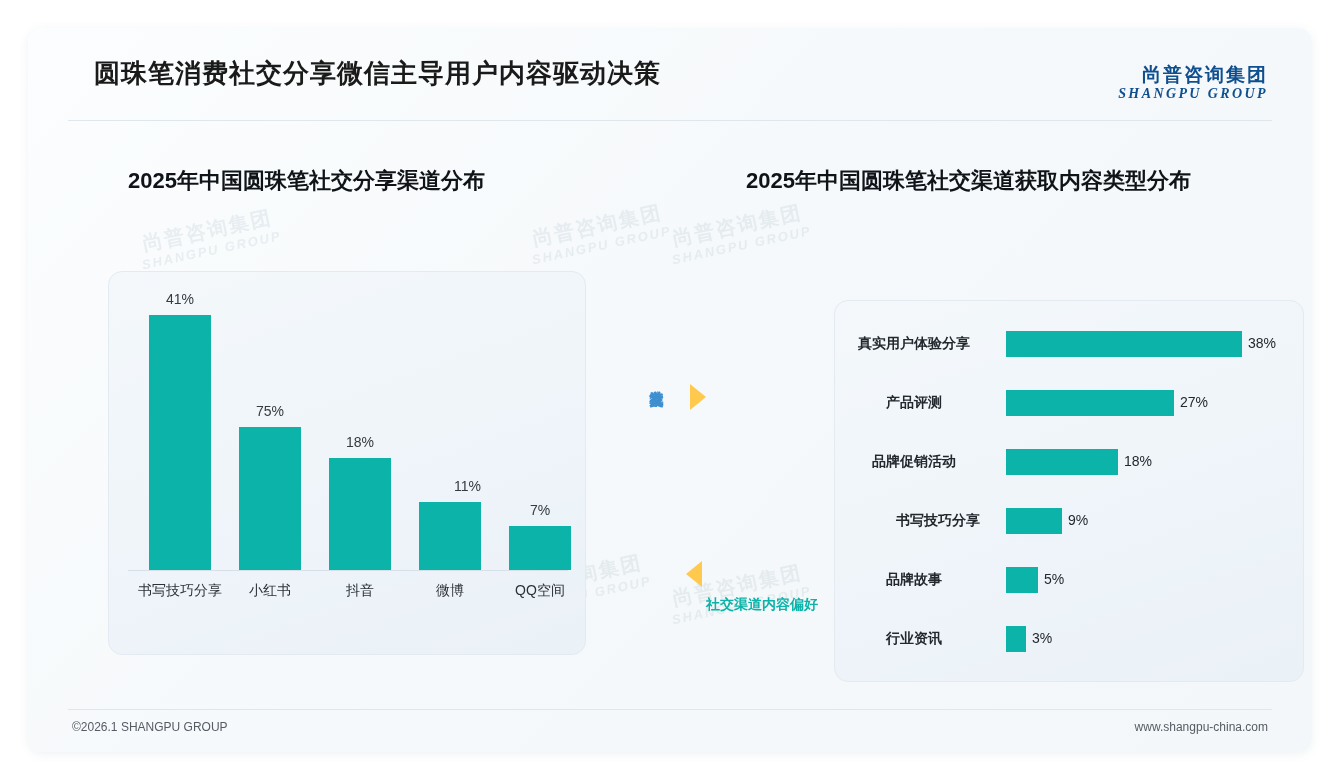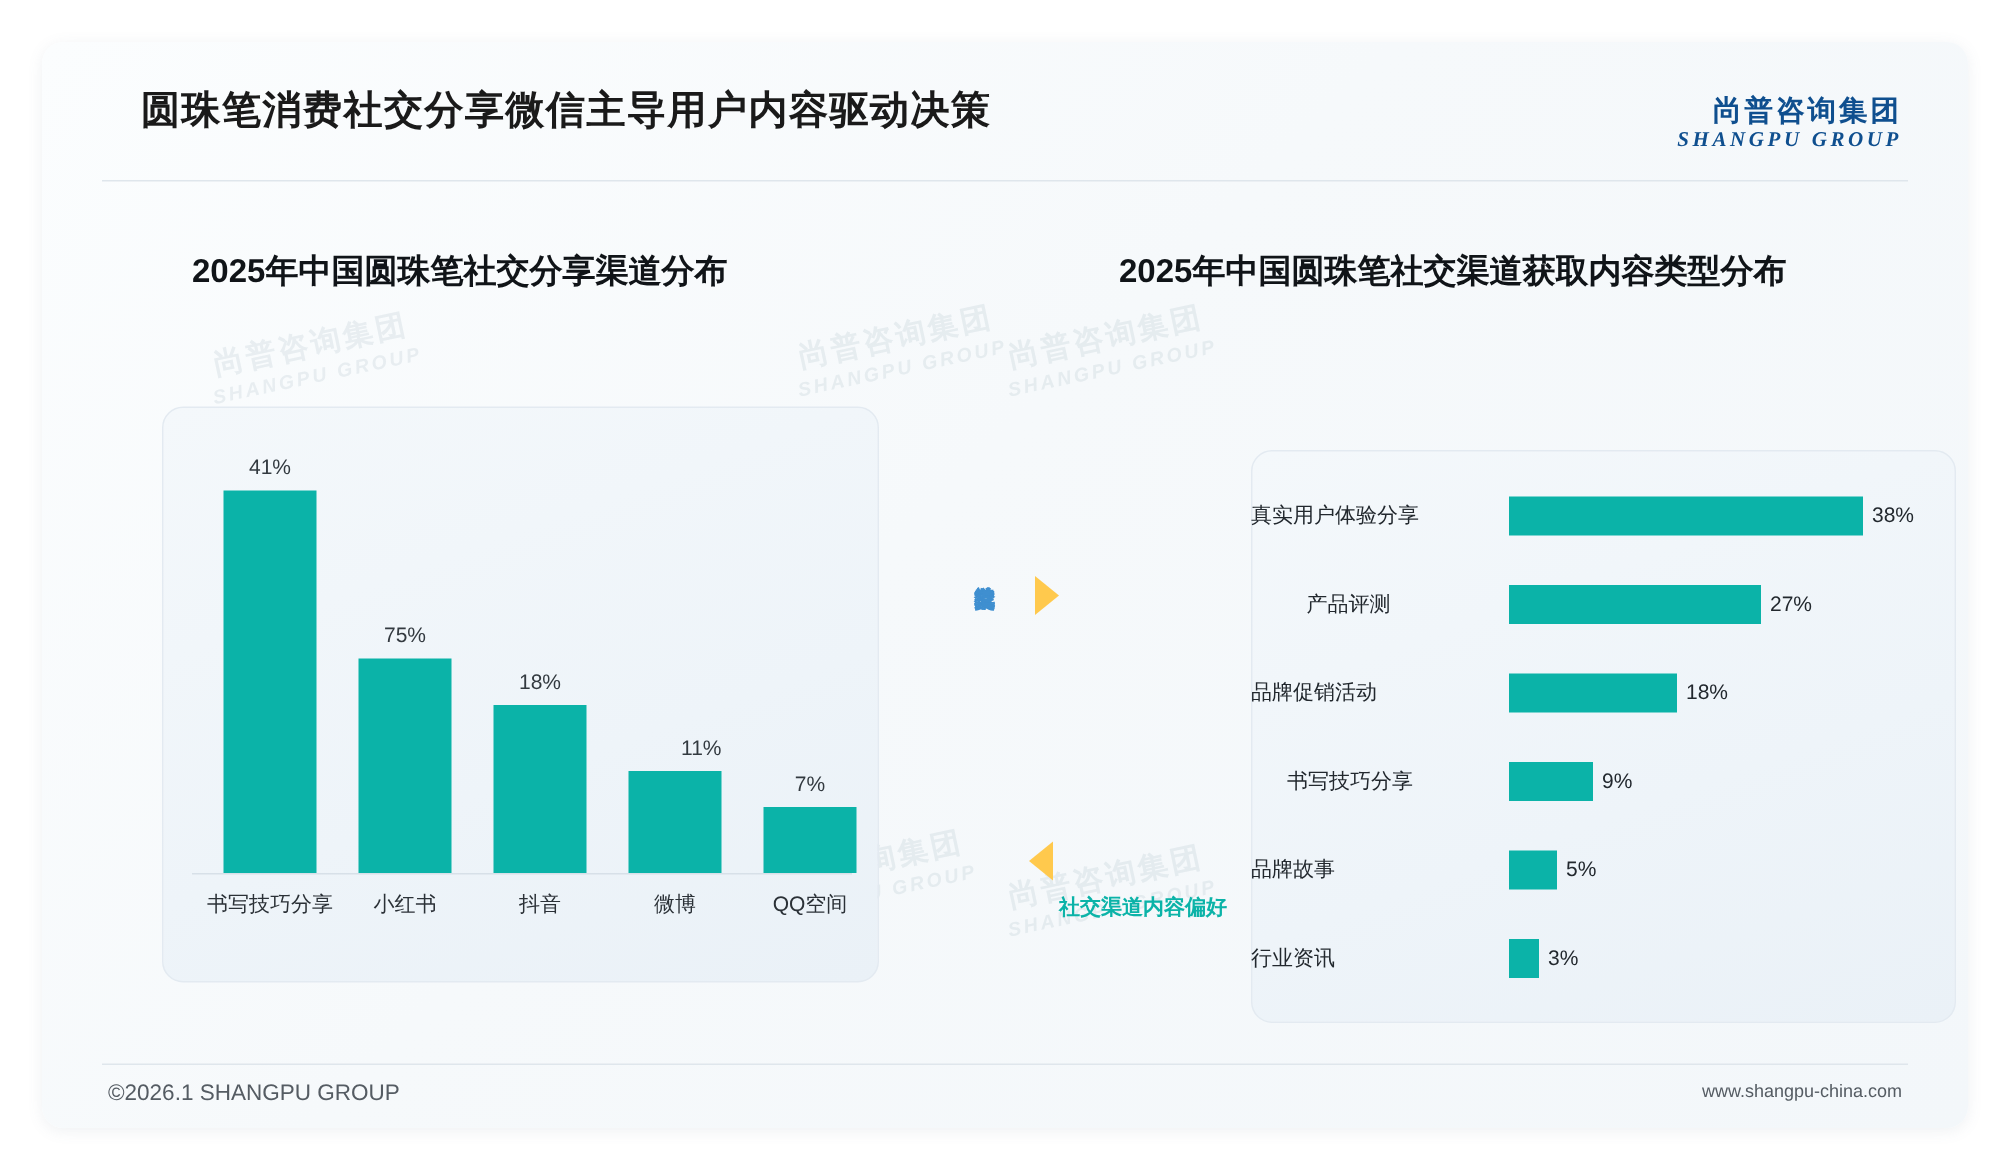--- a/index.html
+++ b/index.html
@@ -128,22 +128,23 @@
     background: #d7e0e8;
     height: 1px;
   }
 
   
   .hbar { position: absolute; background: #0bb3a8; height: 26px; }
   .hbar-lbl {
     position: absolute;
     font-size: 14px;
     color: #22282e;
-    text-align: left;
-    white-space: nowrap;
+    text-align: center;
+    white-space: nowrap;
+    font-weight: bold;
   }
   .hbar-val {
     position: absolute;
     font-size: 14px;
     color: #22282e;
     white-space: nowrap;
   }
 
   
   .tri {
@@ -182,21 +183,21 @@
     left: 40px;
     top: 681px;
     width: 1204px;
     height: 1px;
     background: #dfe6ec;
   }
   .footer-left {
     position: absolute;
     left: 44px;
     top: 692px;
-    font-size: 15px;
+    font-size: 12px;
     color: #555c63;
     white-space: nowrap;
   }
   .footer-right {
     position: absolute;
     right: 44px;
     top: 692px;
     font-size: 12px;
     color: #555c63;
     white-space: nowrap;
@@ -246,21 +247,21 @@
         <span class="c2">SHANGPU GROUP</span>
     </div>
     <div class="wm" style="left:1030px; top:560px;">
       <span class="c1">尚普咨询集团</span>
         <span class="c2">SHANGPU GROUP</span>
     </div>
 
     <div class="panel-title" style="left:100px; top:138px;">2025年中国圆珠笔社交分享渠道分布</div>
     <div class="panel" style="left:80px; top:243px; width:476px; height:382px;"></div>
 
-    <div class="vbar-area" style="left:80px; top:241px; width:476px; height:382px;">
+    <div class="vbar-area" style="left:80px; top:229px; width:476px; height:382px;">
       <div class="axis-line" style="left:20px; top:313px; width:440px;"></div>
 
       <div class="vbar" style="left:41px; top:58px; width:62px; height:255px;"></div>
       <div class="vbar-val" style="left:41px; top:34px; width:62px;">41%</div>
       <div class="vbar-cat" style="left:21px; top:325px; width:102px;">书写技巧分享</div>
 
       <div class="vbar" style="left:131px; top:170px; width:62px; height:143px;"></div>
       <div class="vbar-val" style="left:131px; top:146px; width:62px;">75%</div>
       <div class="vbar-cat" style="left:111px; top:325px; width:102px;">小红书</div>
 
@@ -285,21 +286,21 @@
 
     <div class="panel-title" style="left:718px; top:138px;">2025年中国圆珠笔社交渠道获取内容类型分布</div>
     <div class="panel" style="left:806px; top:272px; width:468px; height:380px;"></div>
 
     <div class="vbar-area" style="left:806px; top:272px; width:468px; height:380px;">
 
       <div class="hbar-lbl" style="left:0px; top:35px; width:160px;">真实用户体验分享</div>
       <div class="hbar" style="left:172px; top:31px; width:236px;"></div>
       <div class="hbar-val" style="left:414px; top:35px;">38%</div>
 
-      <div class="hbar-lbl" style="left:0px; top:94px; width:160px;padding-left:37px;">产品评测</div>
+      <div class="hbar-lbl" style="left:0px; top:94px; width:160px;">产品评测</div>
       <div class="hbar" style="left:172px; top:90px; width:168px;"></div>
       <div class="hbar-val" style="left:346px; top:94px;">27%</div>
 
       <div class="hbar-lbl" style="left:0px; top:153px; width:160px;">品牌促销活动</div>
       <div class="hbar" style="left:172px; top:149px; width:112px;"></div>
       <div class="hbar-val" style="left:290px; top:153px;">18%</div>
 
       <div class="hbar-lbl" style="left:0px; top:212px; width:160px;padding-left:24px;">书写技巧分享</div>
       <div class="hbar" style="left:172px; top:208px; width:56px;"></div>
       <div class="hbar-val" style="left:234px; top:212px;">9%</div>

